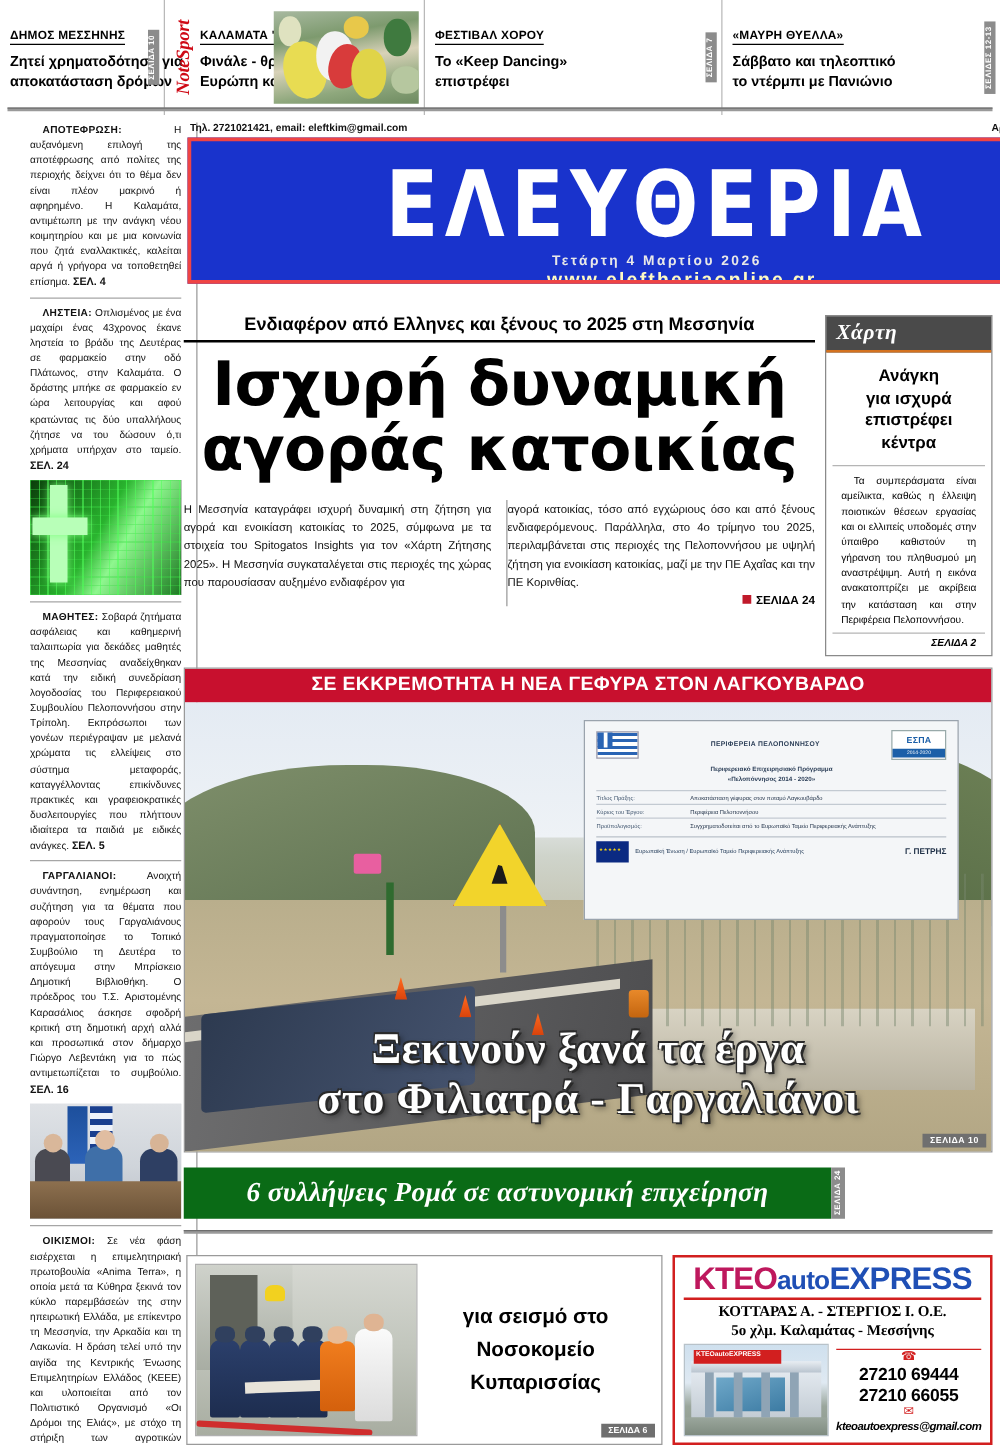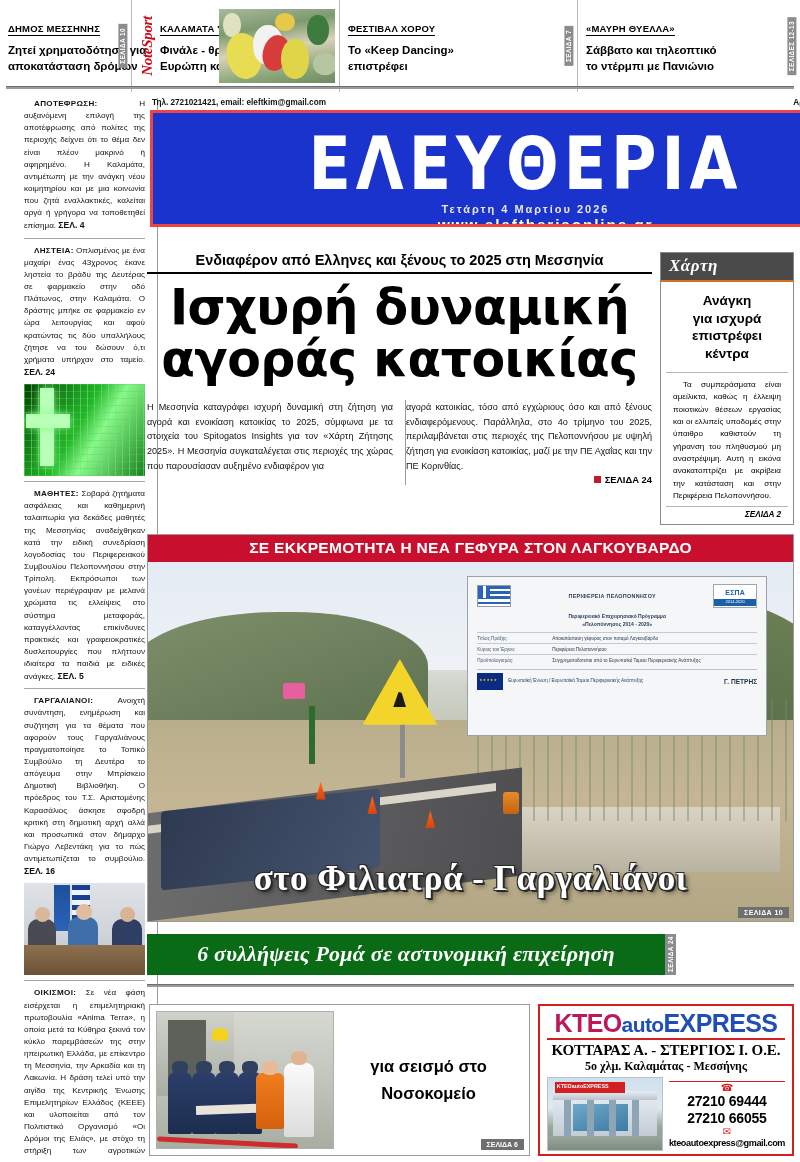--- a/index.html
+++ b/index.html
@@ -519,21 +519,21 @@
     line-height: 1;
     border-bottom: 2px solid #d21f1f;
     padding-bottom: 2px;
   }
   .ad-title .kteo { color: #be185d; }
   .ad-title .auto { color: #1f4fb5; font-size: 21px; }
   .ad-title .express { color: #1f4fb5; }
   .ad-line1 {
     text-align: center;
     font-family: "Liberation Serif","DejaVu Serif",serif;
-    font-size: 15px;
+    font-size: 12px;
     font-weight: 700;
     margin-top: 2px;
     letter-spacing: -.1px;
   }
   .ad-line2 {
     text-align: center;
     font-family: "Liberation Serif","DejaVu Serif",serif;
     font-size: 12px;
     font-weight: 700;
     margin-bottom: 3px;
@@ -551,21 +551,21 @@
   .ad-photo .banner::after { content:"KTEOautoEXPRESS"; position:absolute; left:2px; top:1px; font-size:5.4px; color:#fff; font-weight:700; }
   .ad-photo .bld { position: absolute; left: 4%; top: 26%; width: 92%; height: 54%; background: linear-gradient(180deg,#e4eaf0,#c3ccd4); }
   .ad-photo .pillar { position: absolute; top: 26%; width: 7px; height: 54%; background: #8fa4b5; }
   .ad-photo .pl1 { left: 14%; } .ad-photo .pl2 { left: 34%; } .ad-photo .pl3 { left: 54%; } .ad-photo .pl4 { left: 74%; }
   .ad-photo .glass { position: absolute; left: 22%; top: 36%; width: 48%; height: 38%; background: linear-gradient(160deg,#6fa8c9,#3c7ba3); }
   .ad-photo .ground { position: absolute; left: 0; bottom: 0; width: 100%; height: 20%; background: linear-gradient(180deg,#9aa69c,#7f8c80); }
   .ad-contact { flex: 1 1 auto; display: flex; flex-direction: column; align-items: center; justify-content: center; }
   .ad-rule { width: 100%; height: 1px; background: #d21f1f; margin: 1px 0; }
   .ad-icon { font-size: 10px; color: #d21f1f; line-height: 1; }
   .ad-phone { font-size: 14px; font-weight: 700; letter-spacing: -.2px; line-height: 1.24; }
-  .ad-email { font-size: 9.1px; font-weight: 700; letter-spacing: -.4px; margin-top: 1px; }
+  .ad-email { font-size: 9.1px; font-weight: 700; letter-spacing: -.4px; margin-top: 1px; font-style: italic; }
 </style>
 </head>
 <body>
 
 <div class="page">
 
   <div class="topstrip">
 
     <div class="teaser" style="width:132px">
       <div class="teaser-body">
@@ -741,20 +741,21 @@
           <div class="val">Συγχρηματοδοτείται από το Ευρωπαϊκό Ταμείο Περιφερειακής Ανάπτυξης</div>
         </div>
         <div class="plaque-foot">
           <div class="eu-flag"></div>
           <div style="flex:1">Ευρωπαϊκή Ένωση / Ευρωπαϊκό Ταμείο Περιφερειακής Ανάπτυξης</div>
           <div class="plaque-contractor">Γ. ΠΕΤΡΗΣ</div>
         </div>
       </div>
 
       <div class="photo-overlay">
+        <div>Ξεκινούν ξανά τα έργα</div>
         <div>στο Φιλιατρά - Γαργαλιάνοι</div>
       </div>
       <div class="corner-ref">ΣΕΛΙΔΑ 10</div>
     </div>
   </div>
 
   <div class="green-strip">
     <div class="green-bar">6 συλλήψεις Ρομά σε αστυνομική επιχείρηση</div>
     <div class="green-tab">ΣΕΛΙΔΑ 24</div>
   </div>
@@ -770,20 +771,21 @@
         <div class="ff4"></div>
       <div class="helmet"></div>
         <div class="stretcher"></div>
       <div class="vest"></div>
         <div class="medic"></div>
         <div class="hose"></div>
     </div>
     <div class="drill-text">
       <div>για σεισμό στο</div>
       <div>Νοσοκομείο</div>
+      <div>Κυπαρισσίας</div>
     </div>
     <div class="drill-ref">ΣΕΛΙΔΑ 6</div>
   </div>
 
   <div class="ad">
     <div class="ad-title">
       <span class="kteo">KTEO</span><span class="auto">auto</span><span class="express">EXPRESS</span>
     </div>
     <div class="ad-line1">ΚΟΤΤΑΡΑΣ Α. - ΣΤΕΡΓΙΟΣ Ι. Ο.Ε.</div>
     <div class="ad-line2">5ο χλμ. Καλαμάτας - Μεσσήνης</div>

